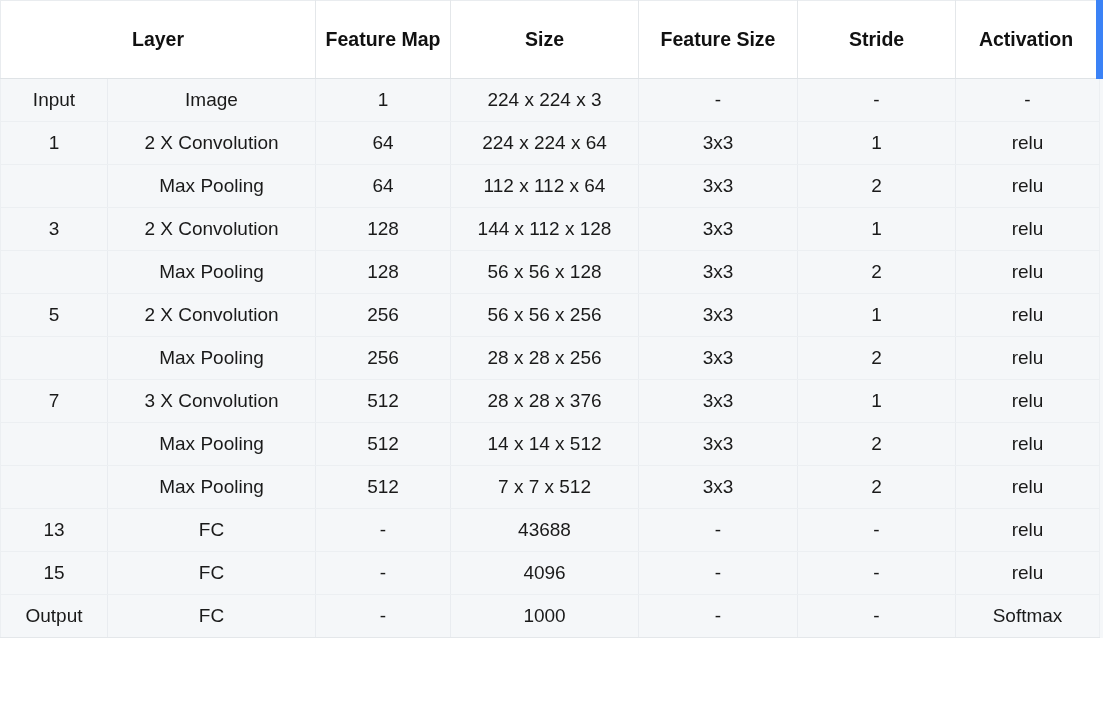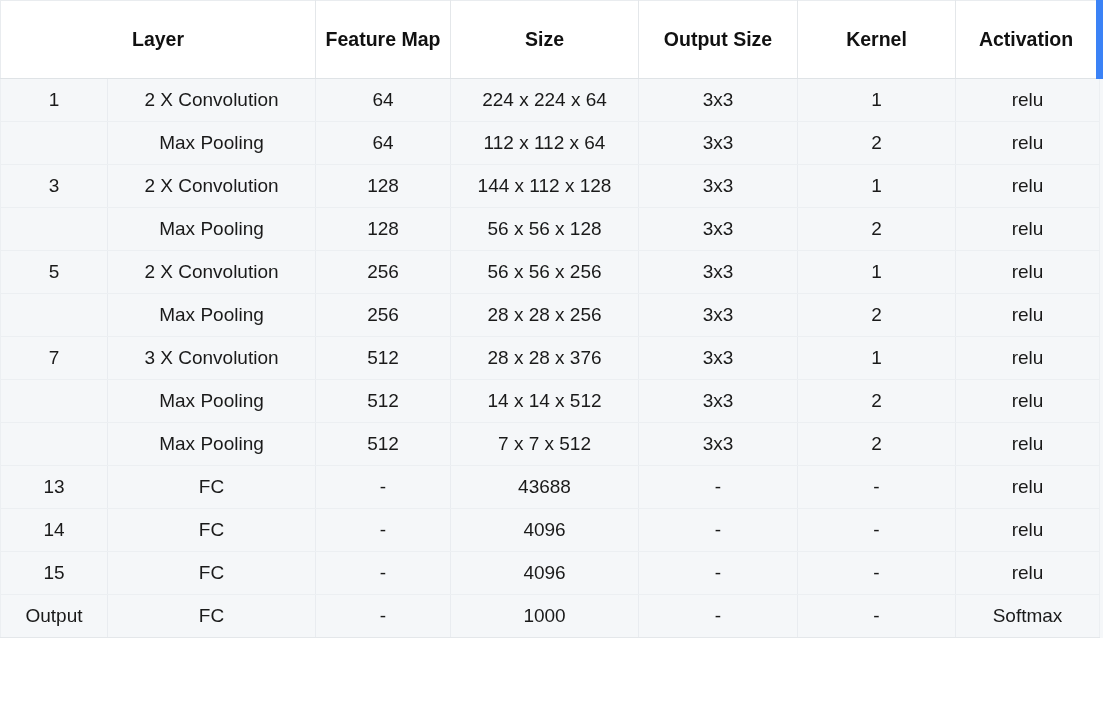--- a/index.html
+++ b/index.html
@@ -83,27 +83,36 @@
       <col class="c-size">
       <col class="c-kernel">
       <col class="c-stride">
       <col class="c-activation">
     </colgroup>
     <thead>
       <tr>
         <th class="first" colspan="2">Layer</th>
         <th>Feature Map</th>
         <th>Size</th>
-        <th>Output Size</th>
-        <th>Kernel</th>
+        <th>Feature Size</th>
+        <th>Stride</th>
         <th class="last">Activation</th>
       </tr>
     </thead>
     <tbody id="table-body">
         <tr>
+          <td class="first">Input</td>
+          <td>Image</td>
+          <td>1</td>
+          <td>224 x 224 x 3</td>
+          <td>-</td>
+          <td>-</td>
+          <td class="last">-</td>
+        </tr>
+        <tr>
           <td class="first">1</td>
           <td>2 X Convolution</td>
           <td>64</td>
           <td>224 x 224 x 64</td>
           <td>3x3</td>
           <td>1</td>
           <td class="last">relu</td>
         </tr>
         <tr>
           <td class="first"></td>
@@ -180,29 +189,20 @@
         <tr>
           <td class="first">13</td>
           <td>FC</td>
           <td>-</td>
           <td>43688</td>
           <td>-</td>
           <td>-</td>
           <td class="last">relu</td>
         </tr>
         <tr>
-          <td class="first">14</td>
-          <td>FC</td>
-          <td>-</td>
-          <td>4096</td>
-          <td>-</td>
-          <td>-</td>
-          <td class="last">relu</td>
-        </tr>
-        <tr>
           <td class="first">15</td>
           <td>FC</td>
           <td>-</td>
           <td>4096</td>
           <td>-</td>
           <td>-</td>
           <td class="last">relu</td>
         </tr>
         <tr>
           <td class="first">Output</td>

